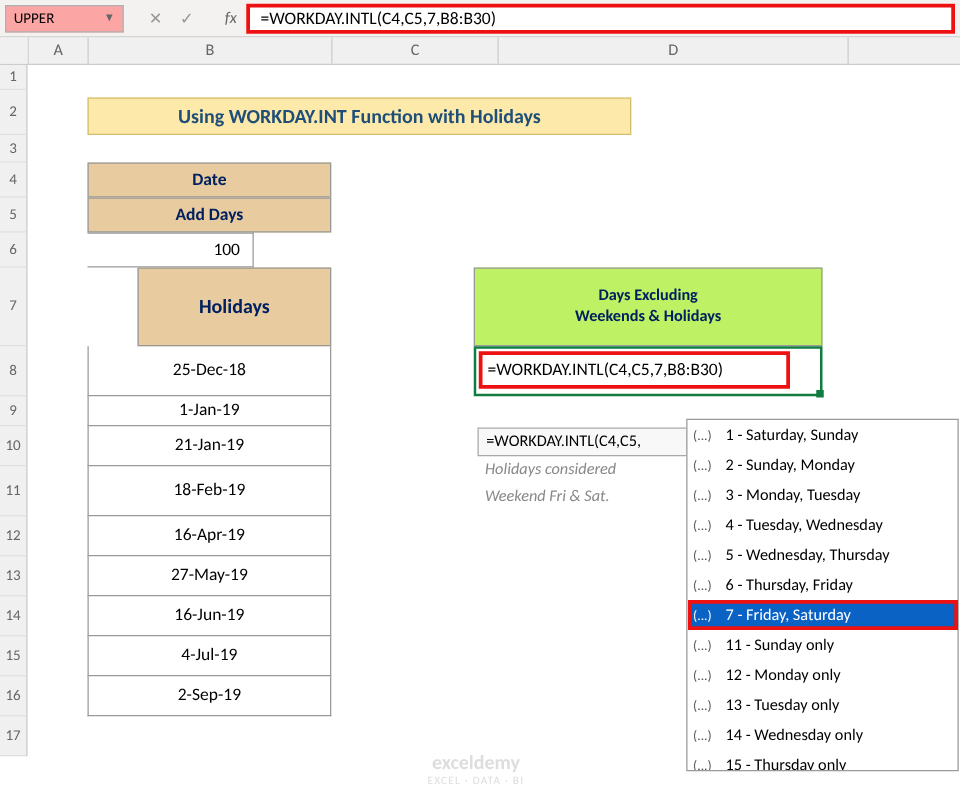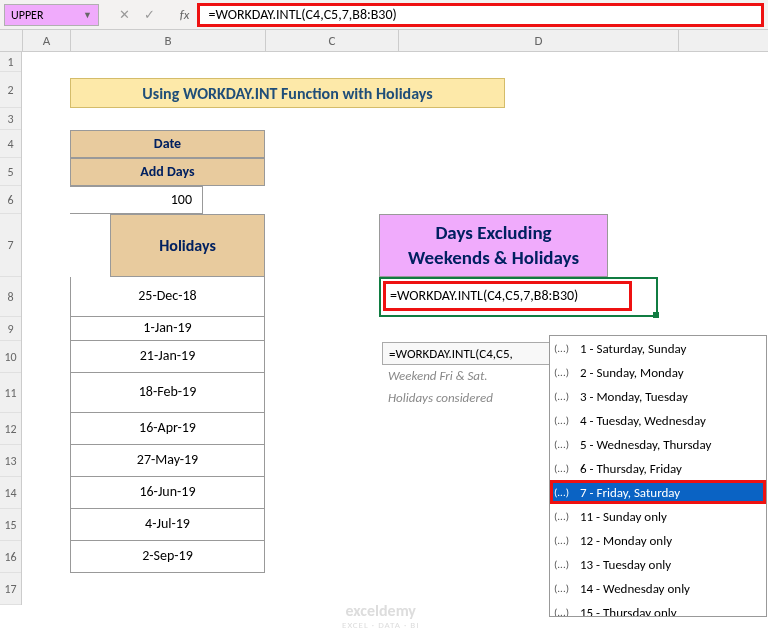--- a/index.html
+++ b/index.html
@@ -1,19 +1,19 @@
 <!DOCTYPE html>
 <html><head>
 <meta charset="utf-8">
 <style>
 * { box-sizing: border-box; margin: 0; padding: 0; }
 body { font-family: Calibri, Arial, sans-serif; font-size: 14px; background: #fff; width: 768px; height: 630px; overflow: hidden; position: relative; }
 
 .top-bar { display: flex; align-items: center; height: 30px; border-bottom: 1px solid #ccc; background: #f3f2f1; padding: 0 4px; gap: 4px; }
-.name-box { width: 95px; height: 22px; border: 1px solid #b0b0b0; background: #f0abfc; padding: 0 6px; display: flex; align-items: center; justify-content: space-between; font-size: 12px; }
+.name-box { width: 95px; height: 22px; border: 1px solid #b0b0b0; background: #fca5a5; padding: 0 6px; display: flex; align-items: center; justify-content: space-between; font-size: 12px; }
 .nb-arrow { color: #666; font-size: 9px; }
 .fb-icons { display: flex; gap: 14px; margin-left: 16px; color: #999; font-size: 13px; }
 .fx-label { font-style: italic; color: #666; margin-left: 21px; font-size: 13px; text-align: right; }
 .formula-bar-wrap { flex: 1; margin-left: 4px; border: 3px solid #e11; background: #fff; height: 24px; display: flex; align-items: center; padding: 0 8px; font-size: 14px; }
 
 .sheet { position: relative; }
 .col-headers { display: flex; height: 22px; background: #f0f0f0; border-bottom: 1px solid #ccc; }
 .ch { border-right: 1px solid #ccc; text-align: center; font-size: 13px; color: #666; line-height: 22px; }
 .ch-sel { border-left: 22px solid #f0f0f0; border-right: 1px solid #ccc; width: 22px; }
 .row-headers { position: absolute; left: 0; top: 22px; width: 22px; background: #f0f0f0; border-right: 1px solid #ccc; }
@@ -25,21 +25,21 @@
 
 .date-table { position: absolute; left: 48px; top: 78px; width: 328px; }
 .dt-row { display: flex; height: 28px; flex-direction: column; }
 .dt-h { width: 195px; border: 1px solid #999; background: #e8cb9e; color: #002060; font-weight: bold; text-align: center; line-height: 26px; }
 .dt-v { width: 133px; border: 1px solid #999; border-left: none; text-align: right; padding-right: 10px; line-height: 26px; }
 
 .hol-table { position: absolute; left: 48px; top: 162px; width: 195px; }
 .hol-h { height: 63px; border: 1px solid #999; background: #e8cb9e; color: #002060; font-weight: bold; text-align: center; line-height: 61px; font-size: 16px; margin-left: 40px; }
 .hol-c { height: 32px; border: 1px solid #999; border-top: none; text-align: center; line-height: 30px; }
 
-.days-header { position: absolute; left: 357px; top: 162px; width: 229px; height: 63px; border: 1px solid #999; background: #f0abfc; color: #002060; font-weight: bold; text-align: center; font-size: 19px; display: flex; align-items: center; justify-content: center; line-height: 1.3; }
+.days-header { position: absolute; left: 357px; top: 162px; width: 279px; height: 63px; border: 1px solid #999; background: #bef264; color: #002060; font-weight: bold; text-align: center; font-size: 13px; display: flex; align-items: center; justify-content: center; line-height: 1.3; }
 
 .formula-cell { position: absolute; left: 357px; top: 225px; width: 279px; height: 40px; border: 2px solid #107c41; background: #fff; }
 .formula-cell-inner { border: 3px solid #e11; width: 249px; height: 30px; margin: 2px; line-height: 24px; padding-left: 4px; font-size: 14px; }
 .formula-cell::after { content: ''; position: absolute; right: -3px; bottom: -3px; width: 6px; height: 6px; background: #107c41; }
 
 .helper { position: absolute; left: 360px; top: 290px; width: 168px; }
 .helper-formula { border: 1px solid #aaa; background: #f8f8f8; padding: 3px 6px; font-size: 13px; }
 .helper-note { color: #888; font-style: italic; font-size: 13px; padding: 2px 6px; line-height: 1.4; }
 
 .dropdown { position: absolute; left: 527px; top: 283px; width: 218px; border: 1px solid #999; background: #fff; font-size: 13px; }
@@ -131,22 +131,22 @@
         <span style="white-space:pre-line">Days Excluding
 Weekends &amp; Holidays</span>
       </div>
 
     <div class="formula-cell">
       <div class="formula-cell-inner">=WORKDAY.INTL(C4,C5,7,B8:B30)</div>
     </div>
 
     <div class="helper">
       <div class="helper-formula">=WORKDAY.INTL(C4,C5,</div>
+      <div class="helper-note">Holidays considered</div>
       <div class="helper-note">Weekend Fri &amp; Sat.</div>
-      <div class="helper-note">Holidays considered</div>
     </div>
 
     <div class="dropdown">
       <div class="dd-list">
         <div class="dd-item">
             <span class="dd-icon">(...)</span>
             <span>1 - Saturday, Sunday</span>
           </div>
         <div class="dd-item">
             <span class="dd-icon">(...)</span>

